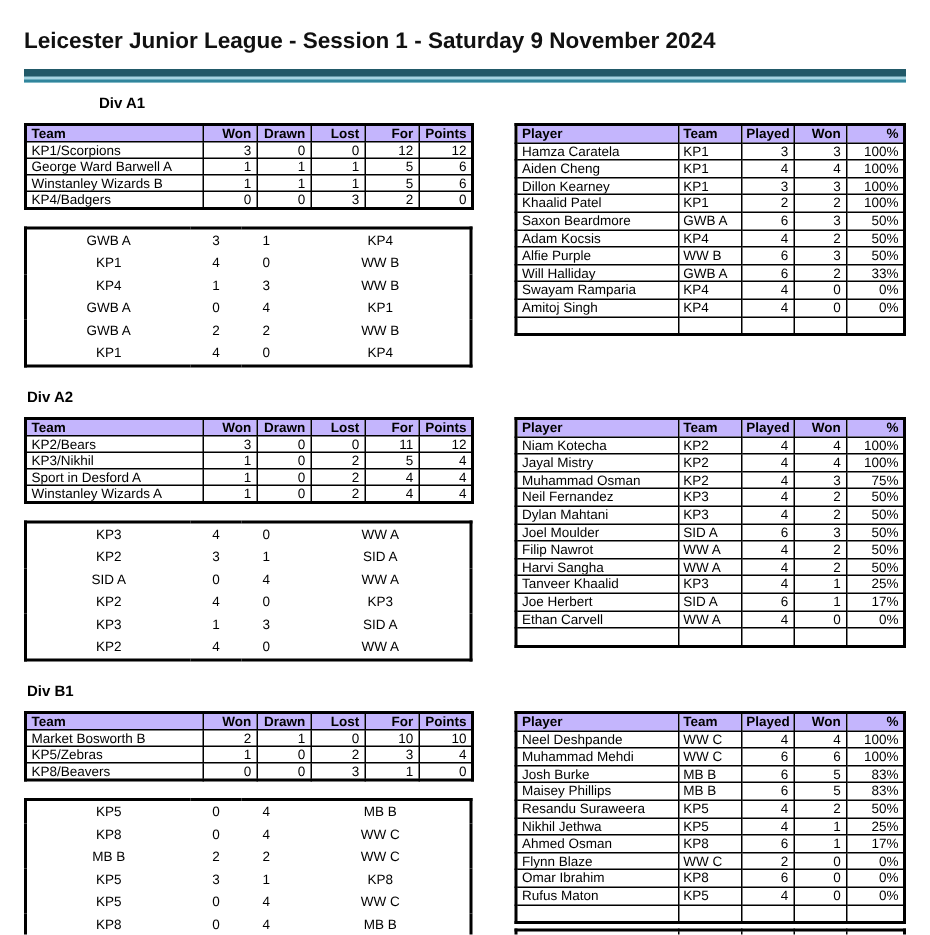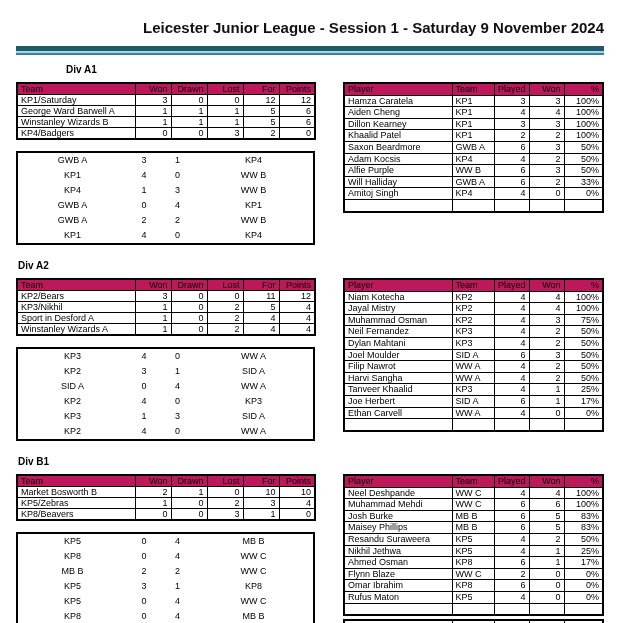--- a/index.html
+++ b/index.html
@@ -3,41 +3,41 @@
 <meta charset="utf-8">
 <style>
   html,body { margin:0; padding:0; background:#ffffff; }
   body {
     width:620px; height:623px; overflow:hidden;
     font-family:"Liberation Sans", sans-serif;
     color:#000;
   }
   .page { padding:0 16px; }
   .title {
-    text-align:right; font-weight:bold; font-size:15px;
+    text-align:left; font-weight:bold; font-size:15px;
     padding-top:19px; line-height:18px; color:#111;
   }
   .sep {
     margin-top:9px; height:2px; background:#a6d5e2;
     border-top:5px solid #215968; border-bottom:2px solid #31859c;
     width:588px;
   }
   .div-label { font-weight:bold; font-size:10px; margin:15px 2px 7px; }
   .division:first-of-type .div-label { margin-top:9px;padding-left:48px; }
   .division-body { display:flex; align-items:flex-start; }
   .left-col { width:300px; }
   .right-col { width:233px; margin-left:27px; }
 
   table { border-collapse:collapse; table-layout:fixed; }
   .standings { width:300px; border:2px solid #000; }
   .standings th, .standings td {
     border:1px solid #000; font-size:9px; height:10px; line-height:10px;
     padding:0 3px; overflow:hidden; white-space:nowrap;
   }
-  th { background:#be185d; font-weight:normal; }
+  th { background:#c4b5fd; font-weight:bold; }
   .standings th, .standings td { text-align:right; }
   .standings th:first-child, .standings td:first-child { text-align:left; }
   .standings col.c-team { width:118px; }
   .standings col.c-num  { width:36px; }
 
   .results {
     width:297px; border:2px solid #000; margin-top:11px;
   }
   .results td {
     font-size:9px; height:13px; line-height:13px; text-align:center;
@@ -86,21 +86,21 @@
                   <th>Team</th>
                   <th>Won</th>
                   <th>Drawn</th>
                   <th>Lost</th>
                   <th>For</th>
                   <th>Points</th>
                 </tr>
               </thead>
               <tbody>
                 <tr>
-                  <td>KP1/Saturday</td>
+                  <td>KP1/Scorpions</td>
                   <td>3</td>
                   <td>0</td>
                   <td>0</td>
                   <td>12</td>
                   <td>12</td>
                 </tr>
                 <tr>
                   <td>George Ward Barwell A</td>
                   <td>1</td>
                   <td>1</td>
@@ -240,20 +240,27 @@
                   <td>6</td>
                   <td>3</td>
                   <td>50%</td>
                 </tr>
                 <tr>
                   <td>Will Halliday</td>
                   <td>GWB A</td>
                   <td>6</td>
                   <td>2</td>
                   <td>33%</td>
+                </tr>
+                <tr>
+                  <td>Swayam Ramparia</td>
+                  <td>KP4</td>
+                  <td>4</td>
+                  <td>0</td>
+                  <td>0%</td>
                 </tr>
                 <tr>
                   <td>Amitoj Singh</td>
                   <td>KP4</td>
                   <td>4</td>
                   <td>0</td>
                   <td>0%</td>
                 </tr>
                 <tr>
                   <td></td>

